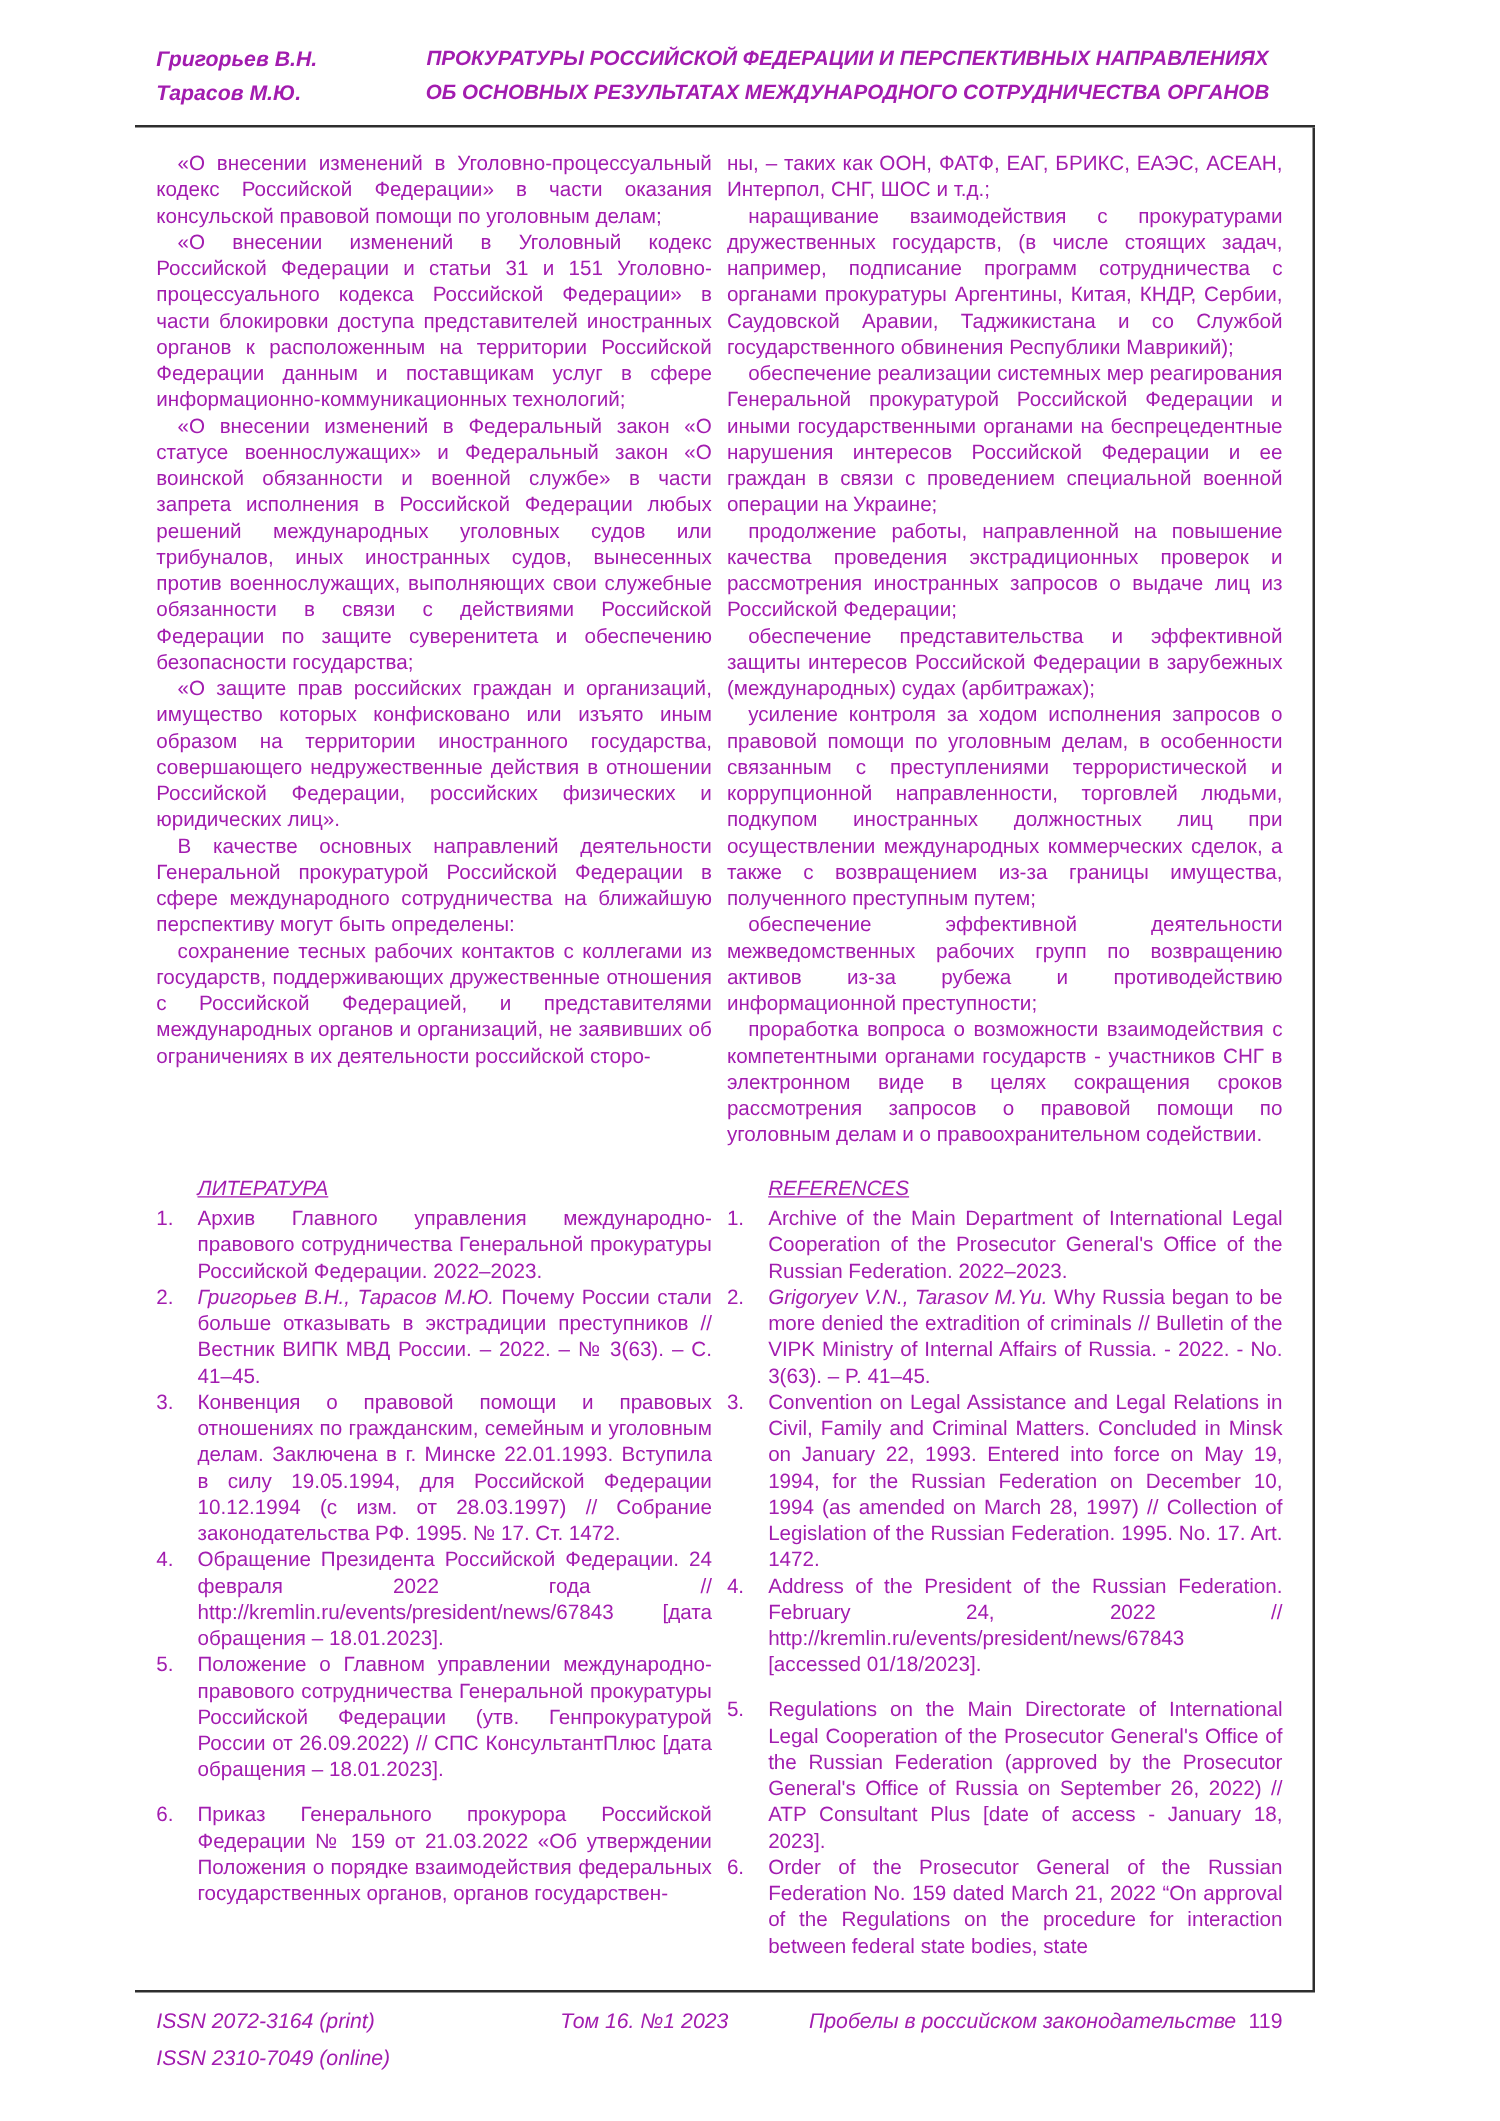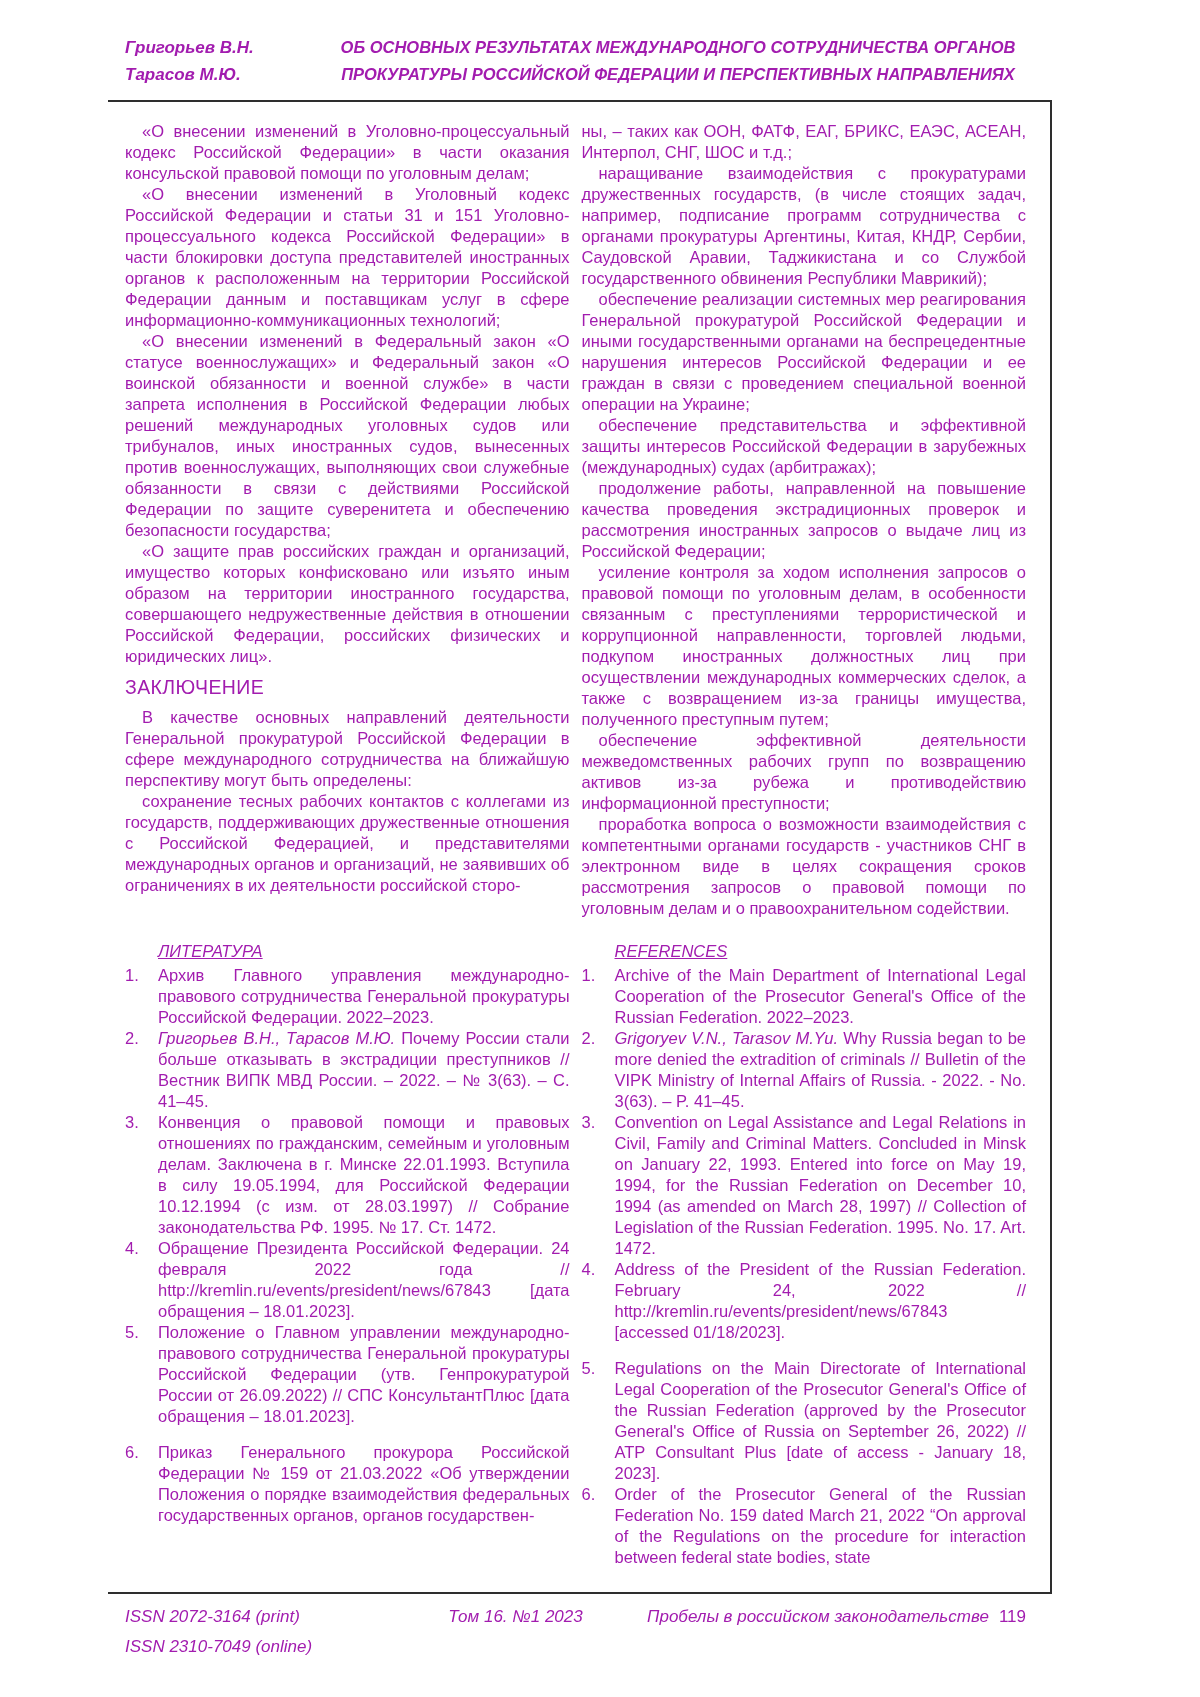--- a/index.html
+++ b/index.html
@@ -109,46 +109,45 @@
 <body>
 
 <div class="page">
 
   <div class="header">
     <div class="authors">
       <div>Григорьев В.Н.</div>
       <div>Тарасов М.Ю.</div>
     </div>
     <div class="title">
+      <div>ПРОКУРАТУРЫ РОССИЙСКОЙ ФЕДЕРАЦИИ И ПЕРСПЕКТИВНЫХ НАПРАВЛЕНИЯХ</div>
       <div>ОБ ОСНОВНЫХ РЕЗУЛЬТАТАХ МЕЖДУНАРОДНОГО СОТРУДНИЧЕСТВА ОРГАНОВ</div>
-      <div>ПРОКУРАТУРЫ РОССИЙСКОЙ ФЕДЕРАЦИИ И ПЕРСПЕКТИВНЫХ НАПРАВЛЕНИЯХ</div>
     </div>
   </div>
 
   <div class="rule"></div>
 
   <div class="content-area">
     <div class="v-rule"></div>
 
     <div class="columns">
       <div class="col">
         <p class="par">«О внесении изменений в Уголовно-процессуальный кодекс Российской Федерации» в части оказания консульской правовой помощи по уголовным делам;</p>
         <p class="par">«О внесении изменений в Уголовный кодекс Российской Федерации и статьи 31 и 151 Уголовно-процессуального кодекса Российской Федерации» в части блокировки доступа представителей иностранных органов к расположенным на территории Российской Федерации данным и поставщикам услуг в сфере информационно-коммуникационных технологий;</p>
         <p class="par">«О внесении изменений в Федеральный закон «О статусе военнослужащих» и Федеральный закон «О воинской обязанности и военной службе» в части запрета исполнения в Российской Федерации любых решений международных уголовных судов или трибуналов, иных иностранных судов, вынесенных против военнослужащих, выполняющих свои служебные обязанности в связи с действиями Российской Федерации по защите суверенитета и обеспечению безопасности государства;</p>
         <p class="par">«О защите прав российских граждан и организаций, имущество которых конфисковано или изъято иным образом на территории иностранного государства, совершающего недружественные действия в отношении Российской Федерации, российских физических и юридических лиц».</p>
-        <h2 class="h-conclusion">ЗАКЛЮЧЕНИЕ</h2>
         <p class="par">В качестве основных направлений деятельности Генеральной прокуратурой Российской Федерации в сфере международного сотрудничества на ближайшую перспективу могут быть определены:</p>
         <p class="par">сохранение тесных рабочих контактов с коллегами из государств, поддерживающих дружественные отношения с Российской Федерацией, и представителями международных органов и организаций, не заявивших об ограничениях в их деятельности российской сторо-</p>
       </div>
       <div class="col">
         <p class="par cont">ны, – таких как ООН, ФАТФ, ЕАГ, БРИКС, ЕАЭС, АСЕАН, Интерпол, СНГ, ШОС и т.д.;</p>
         <p class="par">наращивание взаимодействия с прокуратурами дружественных государств, (в числе стоящих задач, например, подписание программ сотрудничества с органами прокуратуры Аргентины, Китая, КНДР, Сербии, Саудовской Аравии, Таджикистана и со Службой государственного обвинения Республики Маврикий);</p>
         <p class="par">обеспечение реализации системных мер реагирования Генеральной прокуратурой Российской Федерации и иными государственными органами на беспрецедентные нарушения интересов Российской Федерации и ее граждан в связи с проведением специальной военной операции на Украине;</p>
+        <p class="par">продолжение работы, направленной на повышение качества проведения экстрадиционных проверок и рассмотрения иностранных запросов о выдаче лиц из Российской Федерации;</p>
         <p class="par">обеспечение представительства и эффективной защиты интересов Российской Федерации в зарубежных (международных) судах (арбитражах);</p>
-        <p class="par">продолжение работы, направленной на повышение качества проведения экстрадиционных проверок и рассмотрения иностранных запросов о выдаче лиц из Российской Федерации;</p>
         <p class="par">усиление контроля за ходом исполнения запросов о правовой помощи по уголовным делам, в особенности связанным с преступлениями террористической и коррупционной направленности, торговлей людьми, подкупом иностранных должностных лиц при осуществлении международных коммерческих сделок, а также с возвращением из-за границы имущества, полученного преступным путем;</p>
         <p class="par">обеспечение эффективной деятельности межведомственных рабочих групп по возвращению активов из-за рубежа и противодействию информационной преступности;</p>
         <p class="par">проработка вопроса о возможности взаимодействия с компетентными органами государств - участников СНГ в электронном виде в целях сокращения сроков рассмотрения запросов о правовой помощи по уголовным делам и о правоохранительном содействии.</p>
       </div>
     </div>
 
     <div class="columns bib">
       <div class="col">
         <h3 class="bib-heading">ЛИТЕРАТУРА</h3>
         <div class="ref-item">

